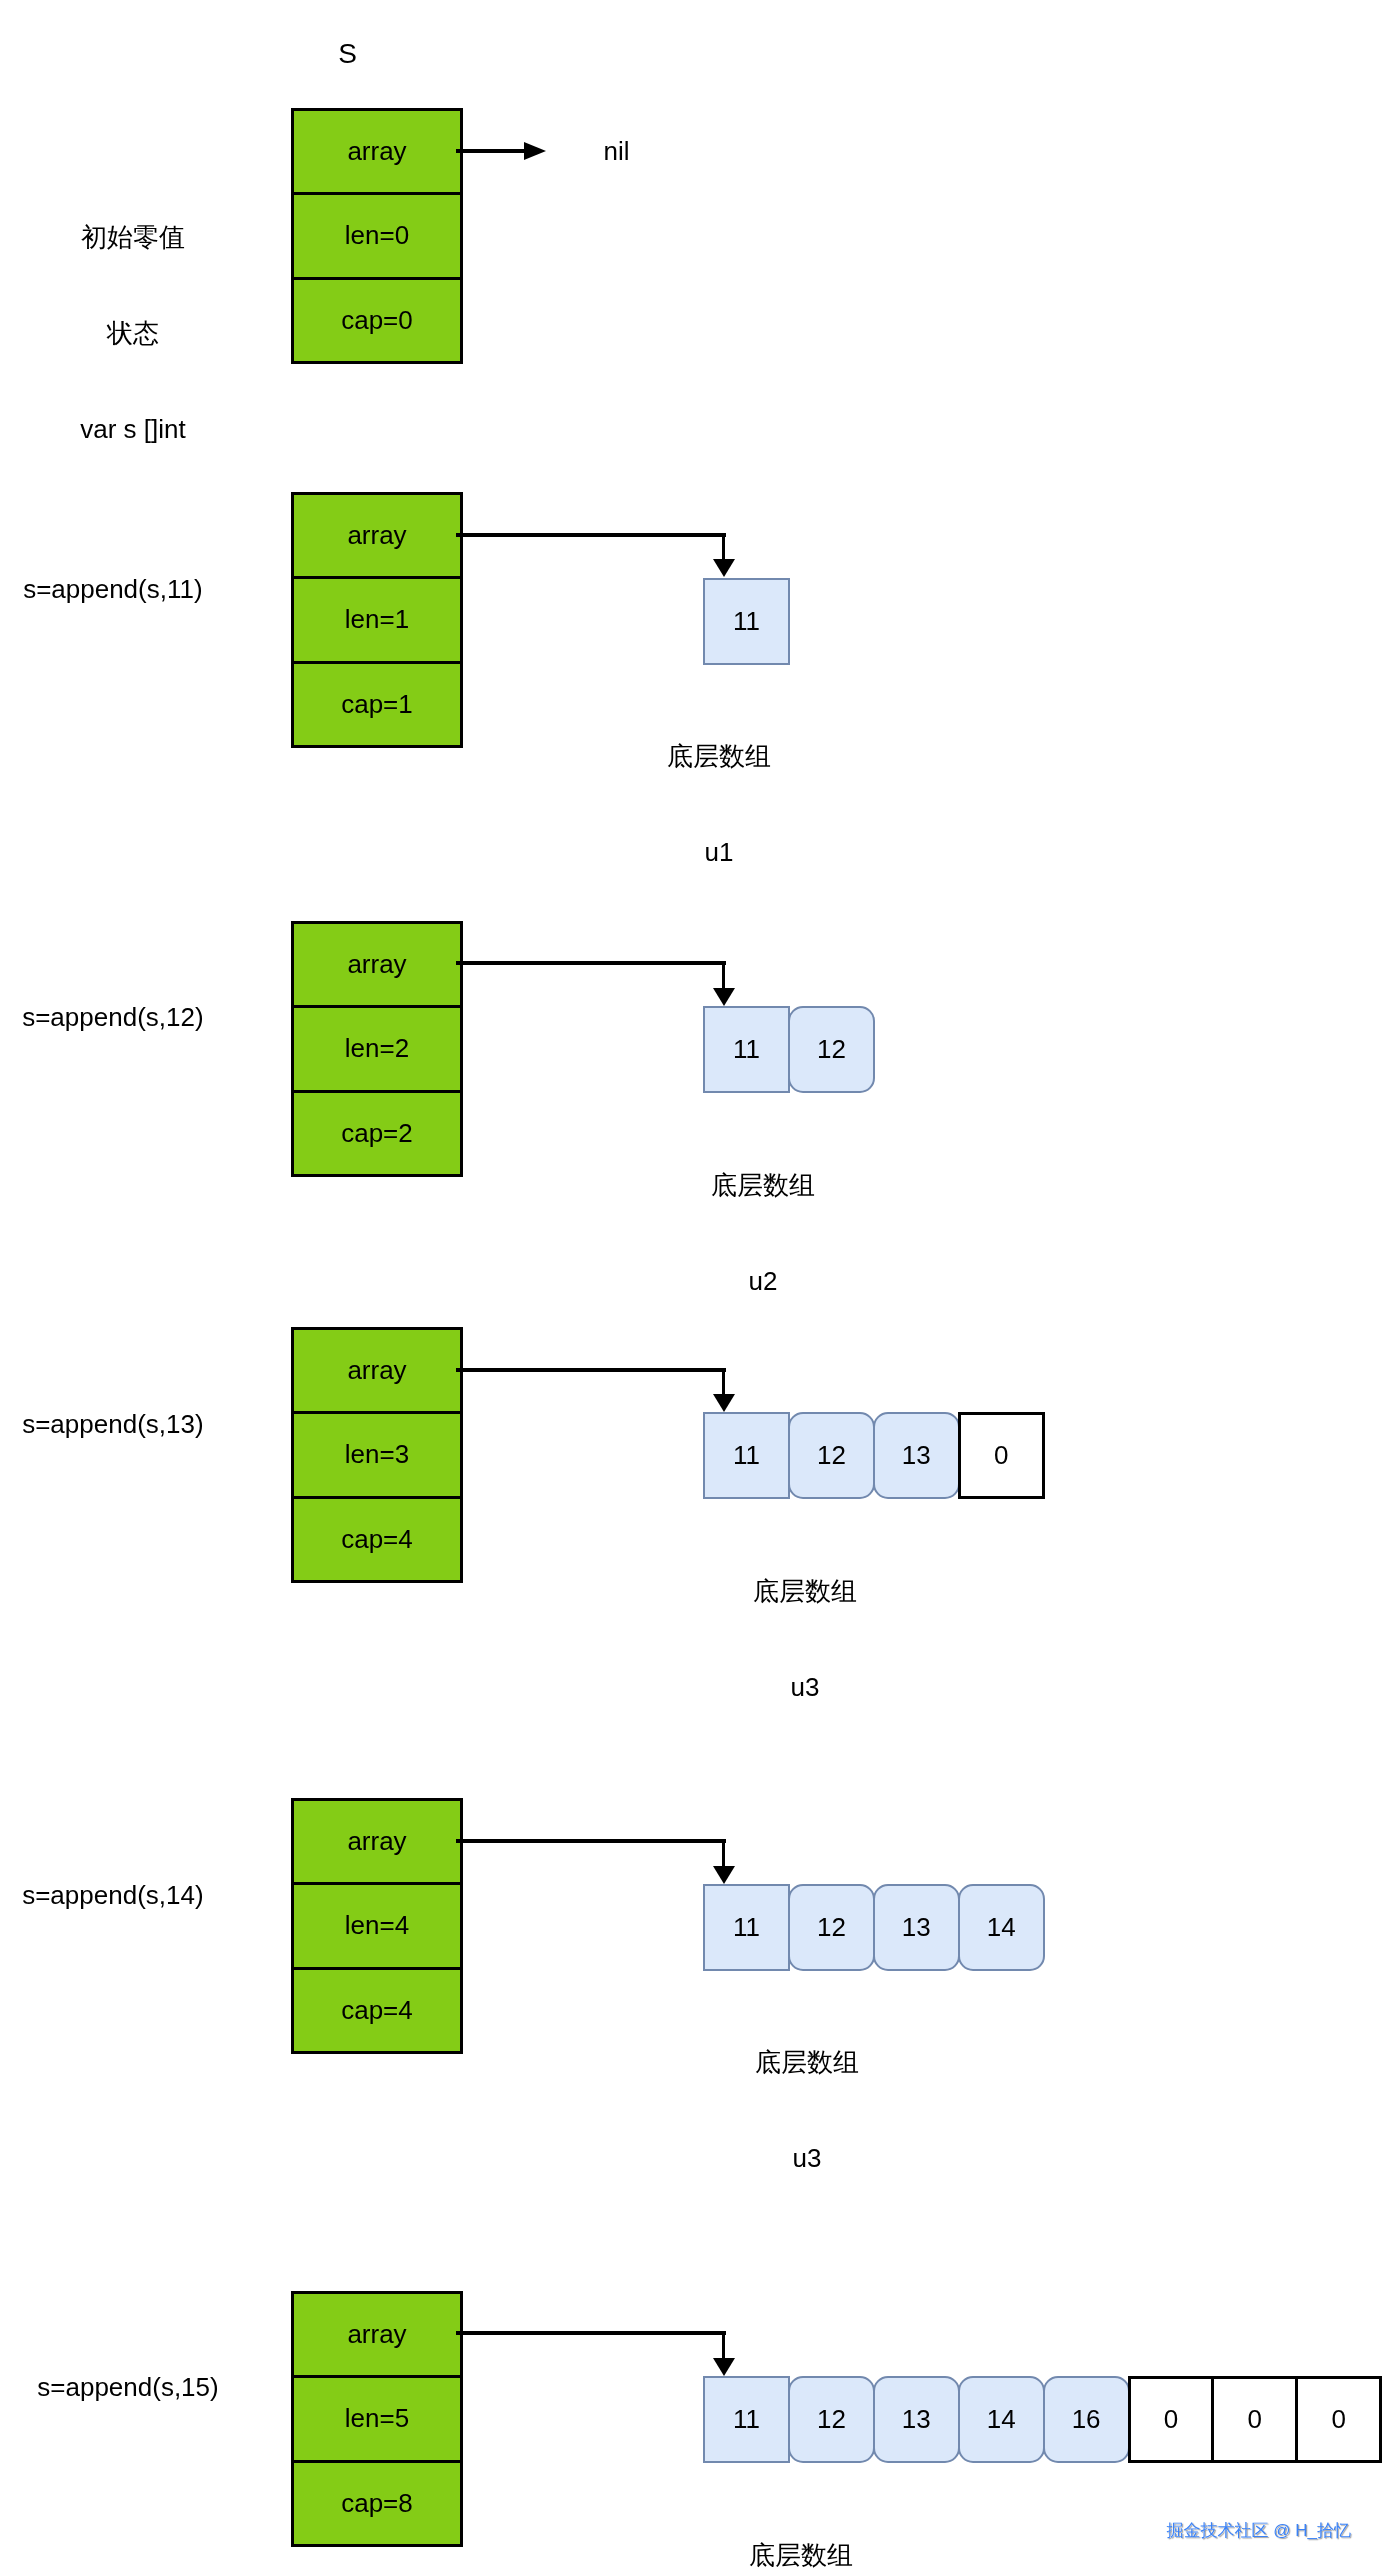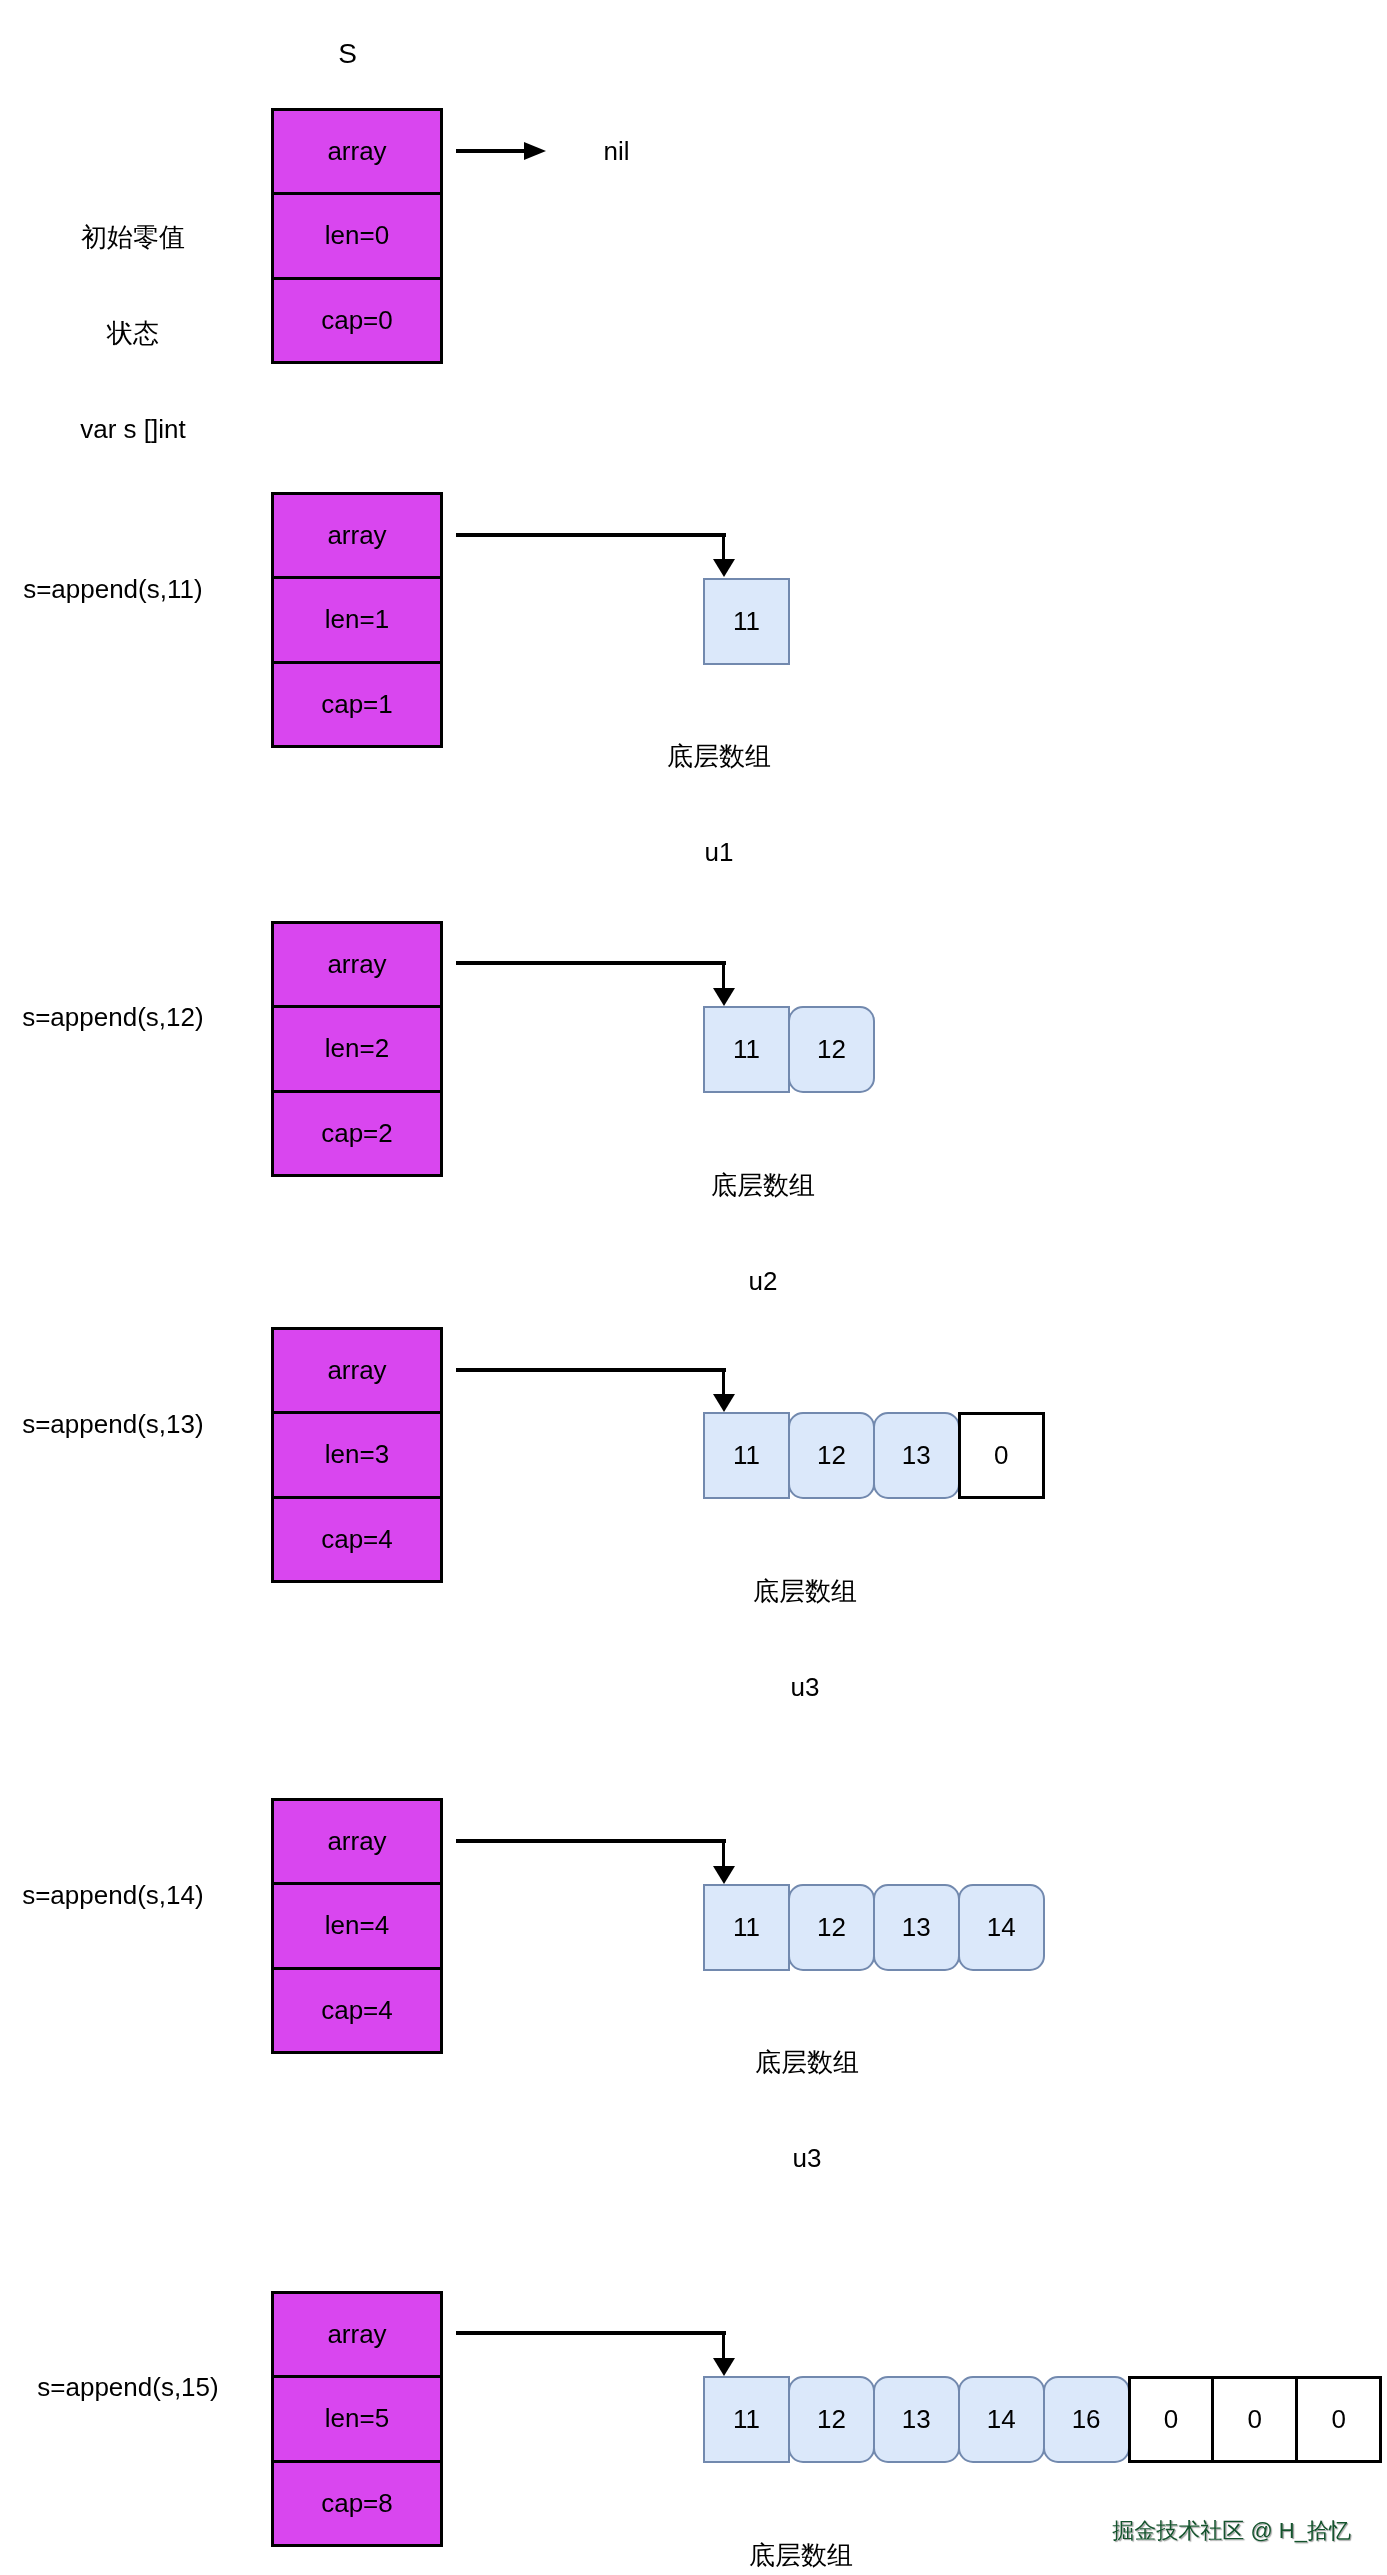--- a/index.html
+++ b/index.html
@@ -9,23 +9,23 @@
     background:#ffffff;
     font-family:"Liberation Sans","DejaVu Sans",sans-serif;
     color:#000;
     overflow:hidden;
   }
   
   .tlbl { position:absolute; text-align:center; font-size:26px; line-height:32px; color:#000; white-space:pre; }
   .title-s { font-size:28px; }
   
   .sbox {
-    position:absolute; left:271px; width:172px; height:256px;
+    position:absolute; left:291px; width:172px; height:256px;
     border:3.2px solid #000; box-sizing:border-box;
-    display:flex; flex-direction:column; background:#d946ef;
+    display:flex; flex-direction:column; background:#84cc16;
   }
   .srow { flex:1 1 0; display:flex; align-items:center; justify-content:center; font-size:26px; }
   .srow + .srow { border-top:3.8px solid #000;text-align:center; }
   
   .cellrow { position:absolute; left:679px; display:flex; align-items:flex-start; }
   .cell {
     width:87px; height:87px; box-sizing:border-box;
     display:flex; align-items:center; justify-content:center;
     font-size:26px;
   }
@@ -42,22 +42,22 @@
     border-left:11.3px solid transparent; border-right:11.3px solid transparent;
     border-top:18px solid #000;
   }
   .head-right {
     position:absolute; width:0; height:0;
     border-top:9px solid transparent; border-bottom:9px solid transparent;
     border-left:22.5px solid #000;
   }
   .watermark {
     position:absolute; left:1099px; width:252px; top:2519px;
-    text-align:right; font-size:22px; line-height:23.6px;
-    color:#14532d;
+    text-align:right; font-size:17px; line-height:23.6px;
+    color:#3b82f6;
     text-shadow:-0.5px -0.5px 0 #ffffff, 1.1px 1.1px 1.1px #9a9a9a;
   }
 </style>
 </head>
 <body>
 
 <div class="page">
 
   <div>
     <div class="tlbl title-s" style="left:294px; width:107px; top:38px;">S</div>

